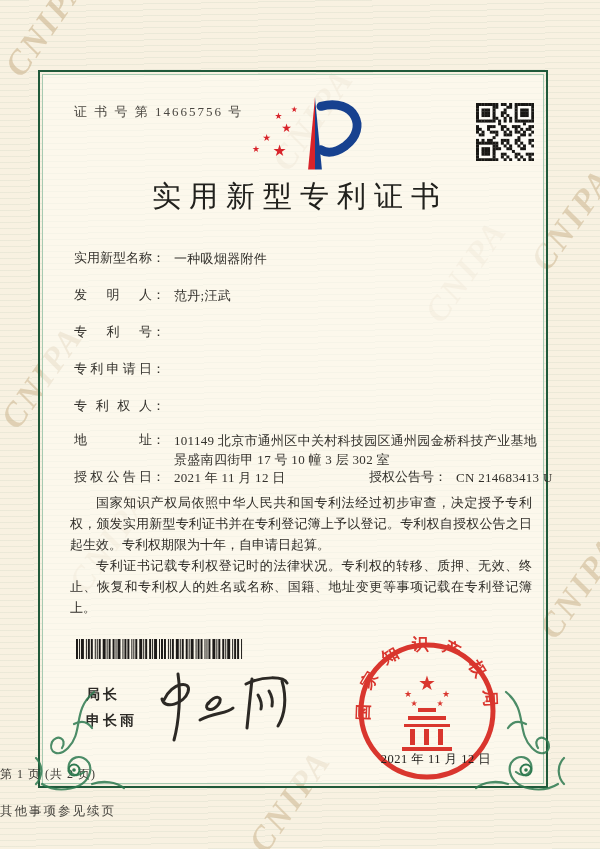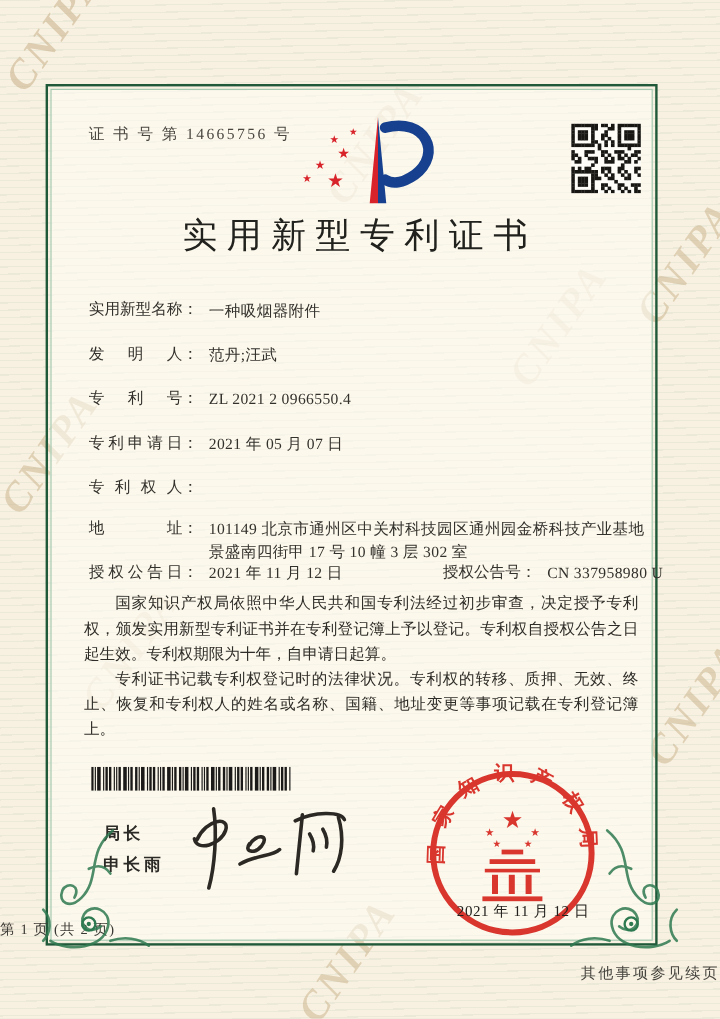--- a/index.html
+++ b/index.html
@@ -35,21 +35,21 @@
     font-size:13px;line-height:21px;color:#2f2d28;text-align:justify;}
   .body-text p{margin:0;text-indent:2em;}
   .barcode{position:absolute;left:76px;top:639px;}
   .signer{position:absolute;left:86px;font-size:14px;letter-spacing:3px;color:#2c2a26;font-weight:bold;}
   .signature{position:absolute;left:134px;top:668px;}
   .seal{position:absolute;left:352px;top:636px;z-index:4;mix-blend-mode:multiply;opacity:.93;}
   .seal-date{position:absolute;left:366px;top:751px;width:140px;text-align:center;
     font-size:12.5px;color:#23211e;letter-spacing:.5px;z-index:5;}
   .page-num{position:absolute;left:0;top:766px;width:100%;
     font-size:12px;letter-spacing:1px;color:#3c3a35;}
-  .cont-note{position:absolute;left:0;top:803px;width:100%;text-align:right;
+  .cont-note{position:absolute;left:0;top:803px;width:100%;text-align:left;
     font-size:12.5px;letter-spacing:2px;color:#46443e;z-index:3;}
   .flourish{position:absolute;z-index:4;}
 </style>
 </head>
 <body>
 
 <div class="page">
 
   <div class="wm" style="left:-12px;top:6px;opacity:.55">CNIPA</div>
   <div class="wm" style="left:255px;top:100px;opacity:.26">CNIPA</div>
@@ -327,45 +327,43 @@
       <span class="f-value">一种吸烟器附件</span>
     </div>
     <div class="f-row" style="top:286px">
       <span class="f-label">发明人</span>
         <span class="f-colon">：</span>
       <span class="f-value">范丹;汪武</span>
     </div>
     <div class="f-row" style="top:323px">
       <span class="f-label">专利号</span>
         <span class="f-colon">：</span>
-      <span class="f-value">ZL 2021 2 0966550.4</span>
     </div>
     <div class="f-row" style="top:360px">
       <span class="f-label">专利申请日</span>
         <span class="f-colon">：</span>
-      <span class="f-value">2021 年 05 月 07 日</span>
     </div>
     <div class="f-row" style="top:397px">
       <span class="f-label">专利权人</span>
         <span class="f-colon">：</span>
     </div>
     <div class="f-row" style="top:431px">
       <span class="f-label">地址</span>
         <span class="f-colon">：</span>
       <span class="f-value">101149 北京市通州区中关村科技园区通州园金桥科技产业基地景盛南四街甲 17 号 10 幢 3 层 302 室</span>
     </div>
     <div class="f-row" style="top:468px">
       <span class="f-label">授权公告日</span>
         <span class="f-colon">：</span>
       <span class="f-value">2021 年 11 月 12 日</span>
     </div>
     <div class="f-row grant2" style="top:468px">
       <span class="f-label">授权公告号</span>
         <span class="f-colon">：</span>
-      <span class="f-value">CN 337958980 U</span>
+      <span class="f-value">CN 214683413 U</span>
     </div>
 
     <div class="body-text">
       <p>国家知识产权局依照中华人民共和国专利法经过初步审查，决定授予专利权，颁发实用新型专利证书并在专利登记簿上予以登记。专利权自授权公告之日起生效。专利权期限为十年，自申请日起算。</p>
       <p>专利证书记载专利权登记时的法律状况。专利权的转移、质押、无效、终止、恢复和专利权人的姓名或名称、国籍、地址变更等事项记载在专利登记簿上。</p>
     </div>
 
     <svg class="barcode" id="barcode" width="170" height="20" viewBox="0 0 172 20" preserveAspectRatio="none">
         <rect x="0" y="0" width="2" height="20" fill="#1c1a18"></rect>
         <rect x="3" y="0" width="1" height="20" fill="#1c1a18"></rect>

